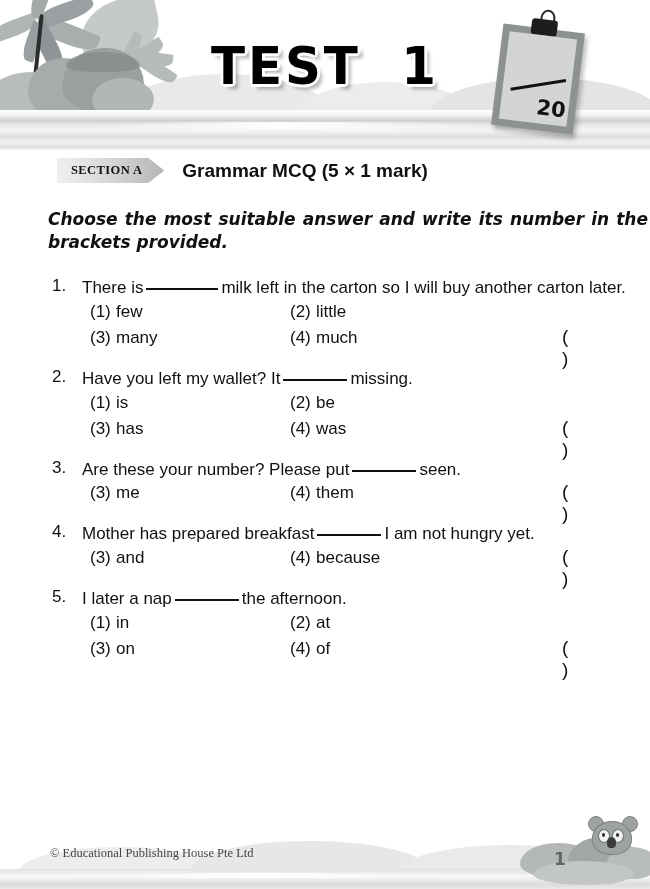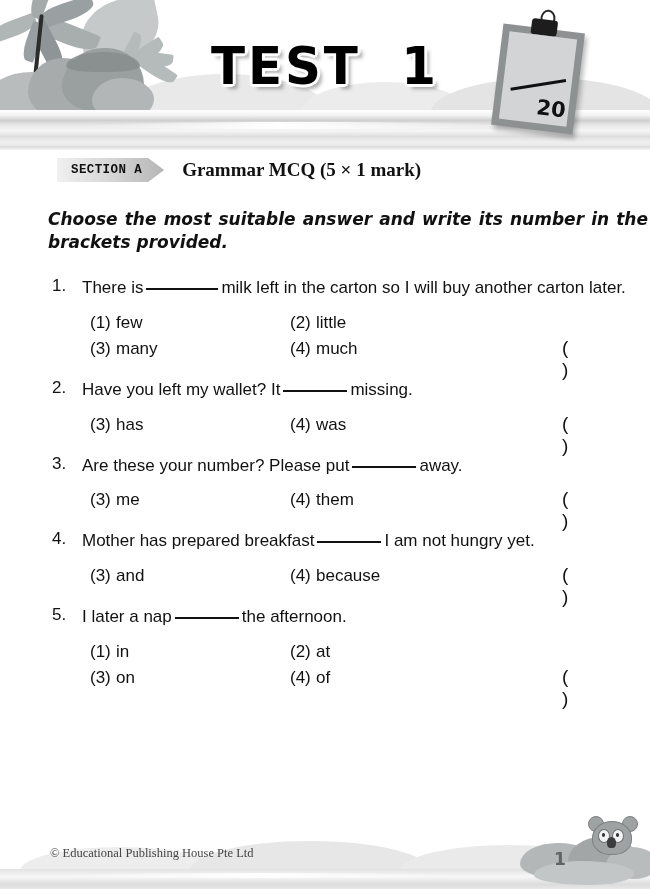--- a/index.html
+++ b/index.html
@@ -192,29 +192,29 @@
     position: absolute;
     left: 57px; top: 158px;
     display: flex;
     align-items: center;
   }
   .section-badge {
     display: inline-block;
     padding: 5px 22px 5px 14px;
     background: linear-gradient(to right, #f0f0f0 0%, #d9d9d9 45%, #b6b6b6 100%);
     clip-path: polygon(0 0, calc(100% - 16px) 0, 100% 50%, calc(100% - 16px) 100%, 0 100%);
-    font-family: Liberation Mono, monospace;
+    font-family: Liberation Serif, serif;
     font-weight: 700;
     font-size: 12.5px;
     letter-spacing: .4px;
     color: #111;
   }
   .section-title {
     margin-left: 18px;
-    font-family: Liberation Serif, serif;
+    font-family: Liberation Sans, sans-serif;
     font-weight: 700;
     font-size: 19px;
     color: #111;
   }
 
   
   .instruction {
     position: absolute;
     left: 48px; top: 208px;
     width: 600px;
@@ -256,21 +256,21 @@
     width: 72px;
     border-bottom: 2px solid #111;
     margin: 0 3px;
     vertical-align: 3px;
     height: 12px;
   }
   .blank.narrow { width: 64px; }
 
   .opts {
     position: relative;
-    margin-top: 14px;
+    margin-top: 3px;
     padding-left: 38px;
   }
   .opt-row {
     position: relative;
     height: 26px;
     font-size: 17px;
     color: #111;
   }
   .opt-a { position: absolute; left: 0;   top: 0; }
   .opt-b { position: absolute; left: 200px; top: 0; }
@@ -441,31 +441,35 @@
       </div>
     </div>
 
     <div class="q-block">
       <div class="q-head">
         <div class="q-num">2.</div>
         <div class="q-text nojust"><span>Have you left my wallet? It</span><span class="blank narrow"></span><span>missing.</span></div>
       </div>
       <div class="opts">
         <div class="opt-row">
+          <span class="opt-a"><span class="opt-lbl">(1)</span><span>is</span></span>
+          <span class="opt-b"><span class="opt-lbl">(2)</span><span>be</span></span>
+        </div>
+        <div class="opt-row">
           <span class="opt-a"><span class="opt-lbl">(3)</span><span>has</span></span>
           <span class="opt-b"><span class="opt-lbl">(4)</span><span>was</span></span>
           <span class="bracket">(    )</span>
         </div>
       </div>
     </div>
 
     <div class="q-block">
       <div class="q-head">
         <div class="q-num">3.</div>
-        <div class="q-text nojust"><span>Are these your number? Please put</span><span class="blank narrow"></span><span>away.</span></div>
+        <div class="q-text nojust"><span>Are these your number? Please put</span><span class="blank narrow"></span><span>seen.</span></div>
       </div>
       <div class="opts">
         <div class="opt-row">
           <span class="opt-a"><span class="opt-lbl">(3)</span><span>me</span></span>
           <span class="opt-b"><span class="opt-lbl">(4)</span><span>them</span></span>
           <span class="bracket">(    )</span>
         </div>
       </div>
     </div>
 

